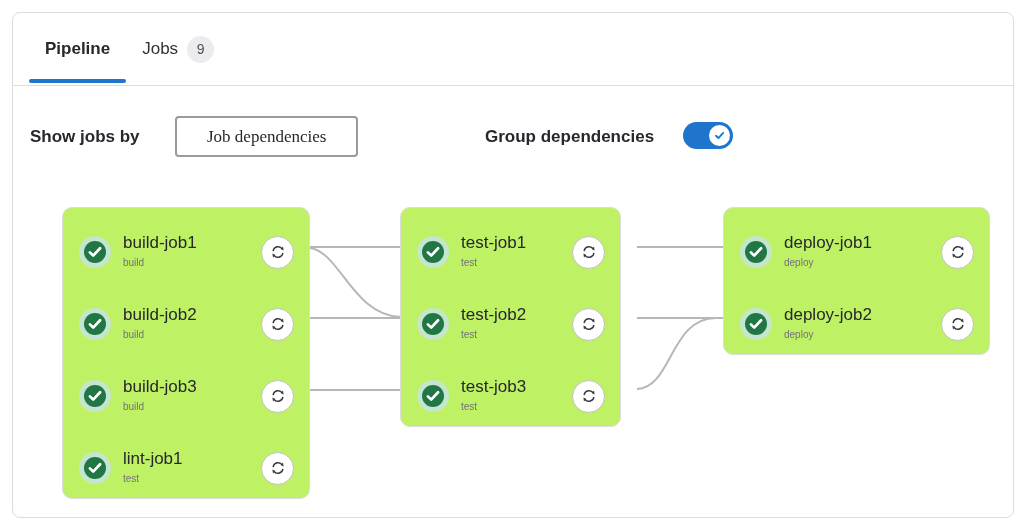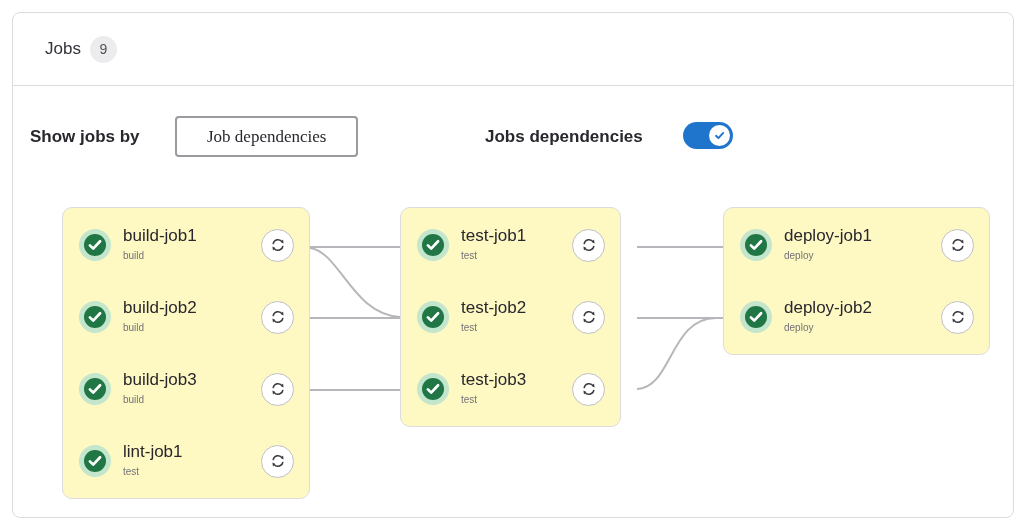--- a/index.html
+++ b/index.html
@@ -127,24 +127,24 @@
     justify-content: center;
   }
 
   
   .graph { position: absolute; inset: 0; }
   svg.links { position: absolute; left: 0; top: 0; pointer-events: none; }
   svg.links path { stroke: #b7b7bb; stroke-width: 2; fill: none; }
 
   .job-group {
     position: absolute;
-    background: #fef9c3;
+    background: #bef264;
     border: 1px solid #dcdcde;
     border-radius: 10px;
-    padding-top: 1px;
+    padding-top: 8px;
   }
   .job-group.g-build  { left: 62px;  top: 207px; width: 248px; height: 292px; }
   .job-group.g-test   { left: 400px; top: 207px; width: 221px; height: 220px; }
   .job-group.g-deploy { left: 723px; top: 207px; width: 267px; height: 148px; }
 
   .job-row {
     height: 72px;
     display: flex;
     align-items: center;
     padding: 0 15px 0 16px;
@@ -183,34 +183,37 @@
       <polygon points="13.6,6.4 10.8,4.9 13.0,2.6" fill="#3a383f" stroke="none"></polygon>
       <path d="M12.8 9.4 A5 5 0 0 1 3.8 11.1"></path>
       <polygon points="2.4,9.6 5.2,11.1 3.0,13.4" fill="#3a383f" stroke="none"></polygon>
     </g>
   </defs>
 </svg>
 
 <div class="card">
 
   <div class="tabs-row">
+    <button class="tab active">
+      <span>Pipeline</span>
+    </button>
     <button class="tab">
       <span>Jobs</span>
       <span class="badge">9</span>
     </button>
   </div>
 </div>
 
 <div class="group-label">Show jobs by</div>
 
 <div class="segmented">
   <button class="seg-btn selected">Job dependencies</button>
 </div>
 
-<div class="show-label">Jobs dependencies</div>
+<div class="show-label">Group dependencies</div>
 
 <button class="toggle">
   <span class="toggle-knob">
     <svg width="13" height="13" viewBox="0 0 13 13">
       <path d="M3 6.8 L5.4 9.1 L10.2 3.9" stroke="#1f75cb" stroke-width="1.9" fill="none" stroke-linecap="round" stroke-linejoin="round"></path>
     </svg>
   </span>
 </button>
 
 <div class="graph">

